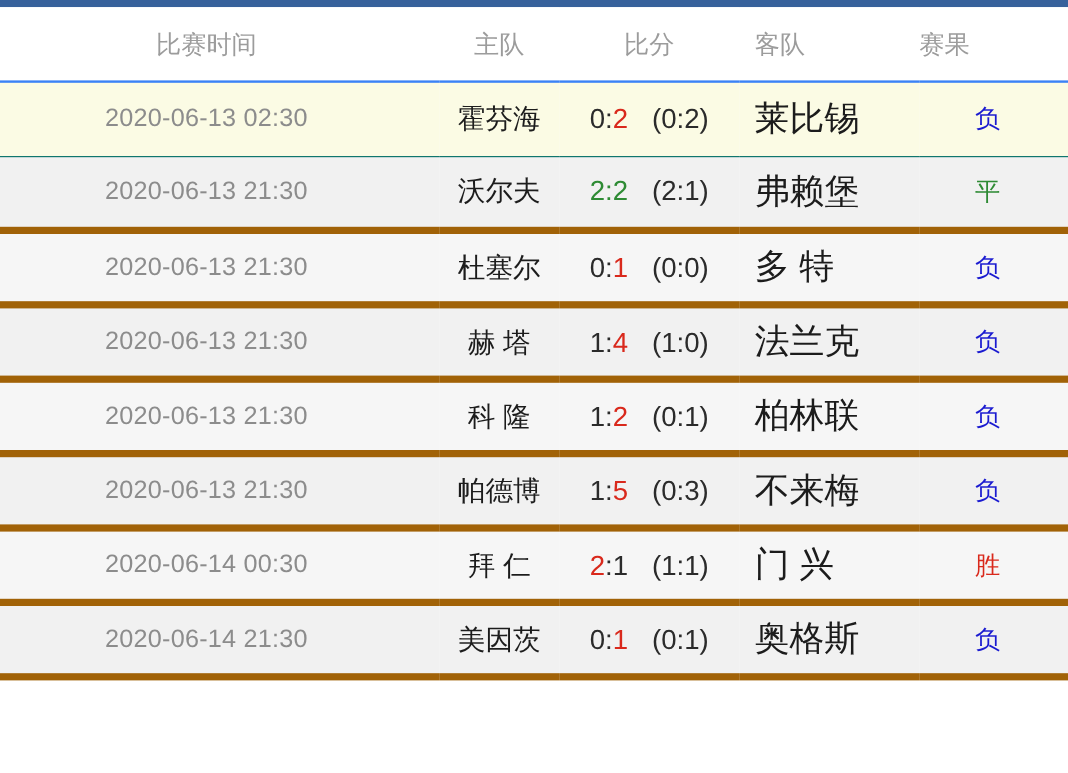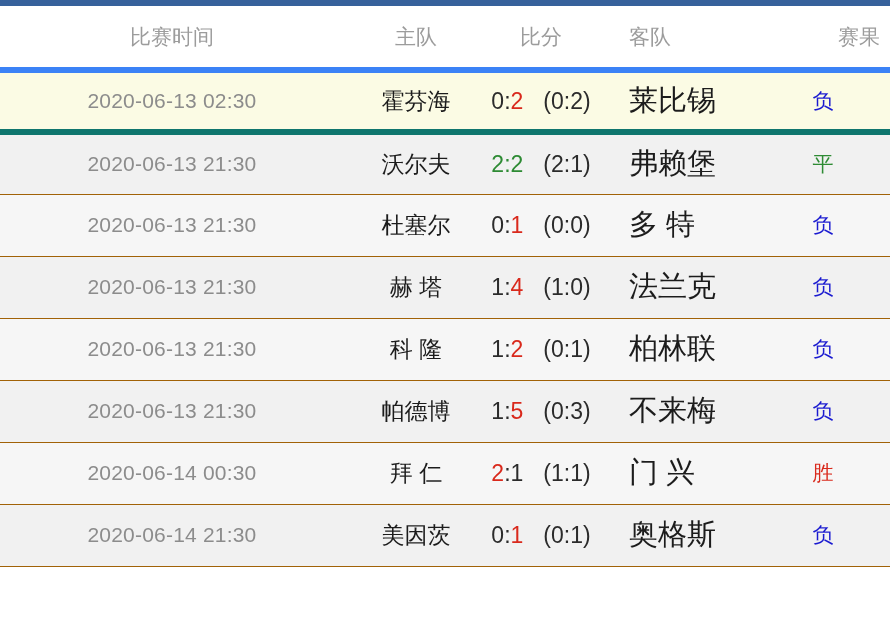--- a/index.html
+++ b/index.html
@@ -37,42 +37,42 @@
   .match-table col.c-score  { width: 150px; }
   .match-table col.c-away   { width: 150px; }
   .match-table col.c-result { width: 124px; }
 
   thead th {
     height: 61px;
     font-weight: normal;
     font-size: 21px;
     color: #9c9c9c;
     background: #ffffff;
-    border-bottom: 6px solid #3b82f6;
+    border-bottom: 2px solid #3b82f6;
     padding: 0;
     vertical-align: middle;
   }
   th.h-time   { text-align: center; padding-right: 22px; }
   th.h-home   { text-align: center;  padding-right: 0px; }
   th.h-score  { text-align: center; }
   th.h-away   { text-align: left;   padding-left: 13px; }
-  th.h-result { text-align: right; padding-right: 10px; }
+  th.h-result { text-align: left; padding-right: 10px; }
 
   tbody tr {
     height: 62px;
   }
   tbody tr.bg-highlight { background: #fbfbe4; }
   tbody tr.bg-a { background: #f1f1f1; }
   tbody tr.bg-b { background: #f6f6f6; }
   tbody tr td {
     padding: 0;
     vertical-align: middle;
-    border-bottom: 1px solid #a16207;
+    border-bottom: 6px solid #a16207;
   }
-  tbody tr.bg-highlight td { border-bottom: 6px solid #0f766e; }
+  tbody tr.bg-highlight td { border-bottom: 1px solid #0f766e; }
 
   .cell-time {
     text-align: center;
     padding-right: 22px;
     font-size: 21px;
     color: #8c8c8c;
     letter-spacing: 0.2px;
   }
   .cell-home {
     text-align: center;

